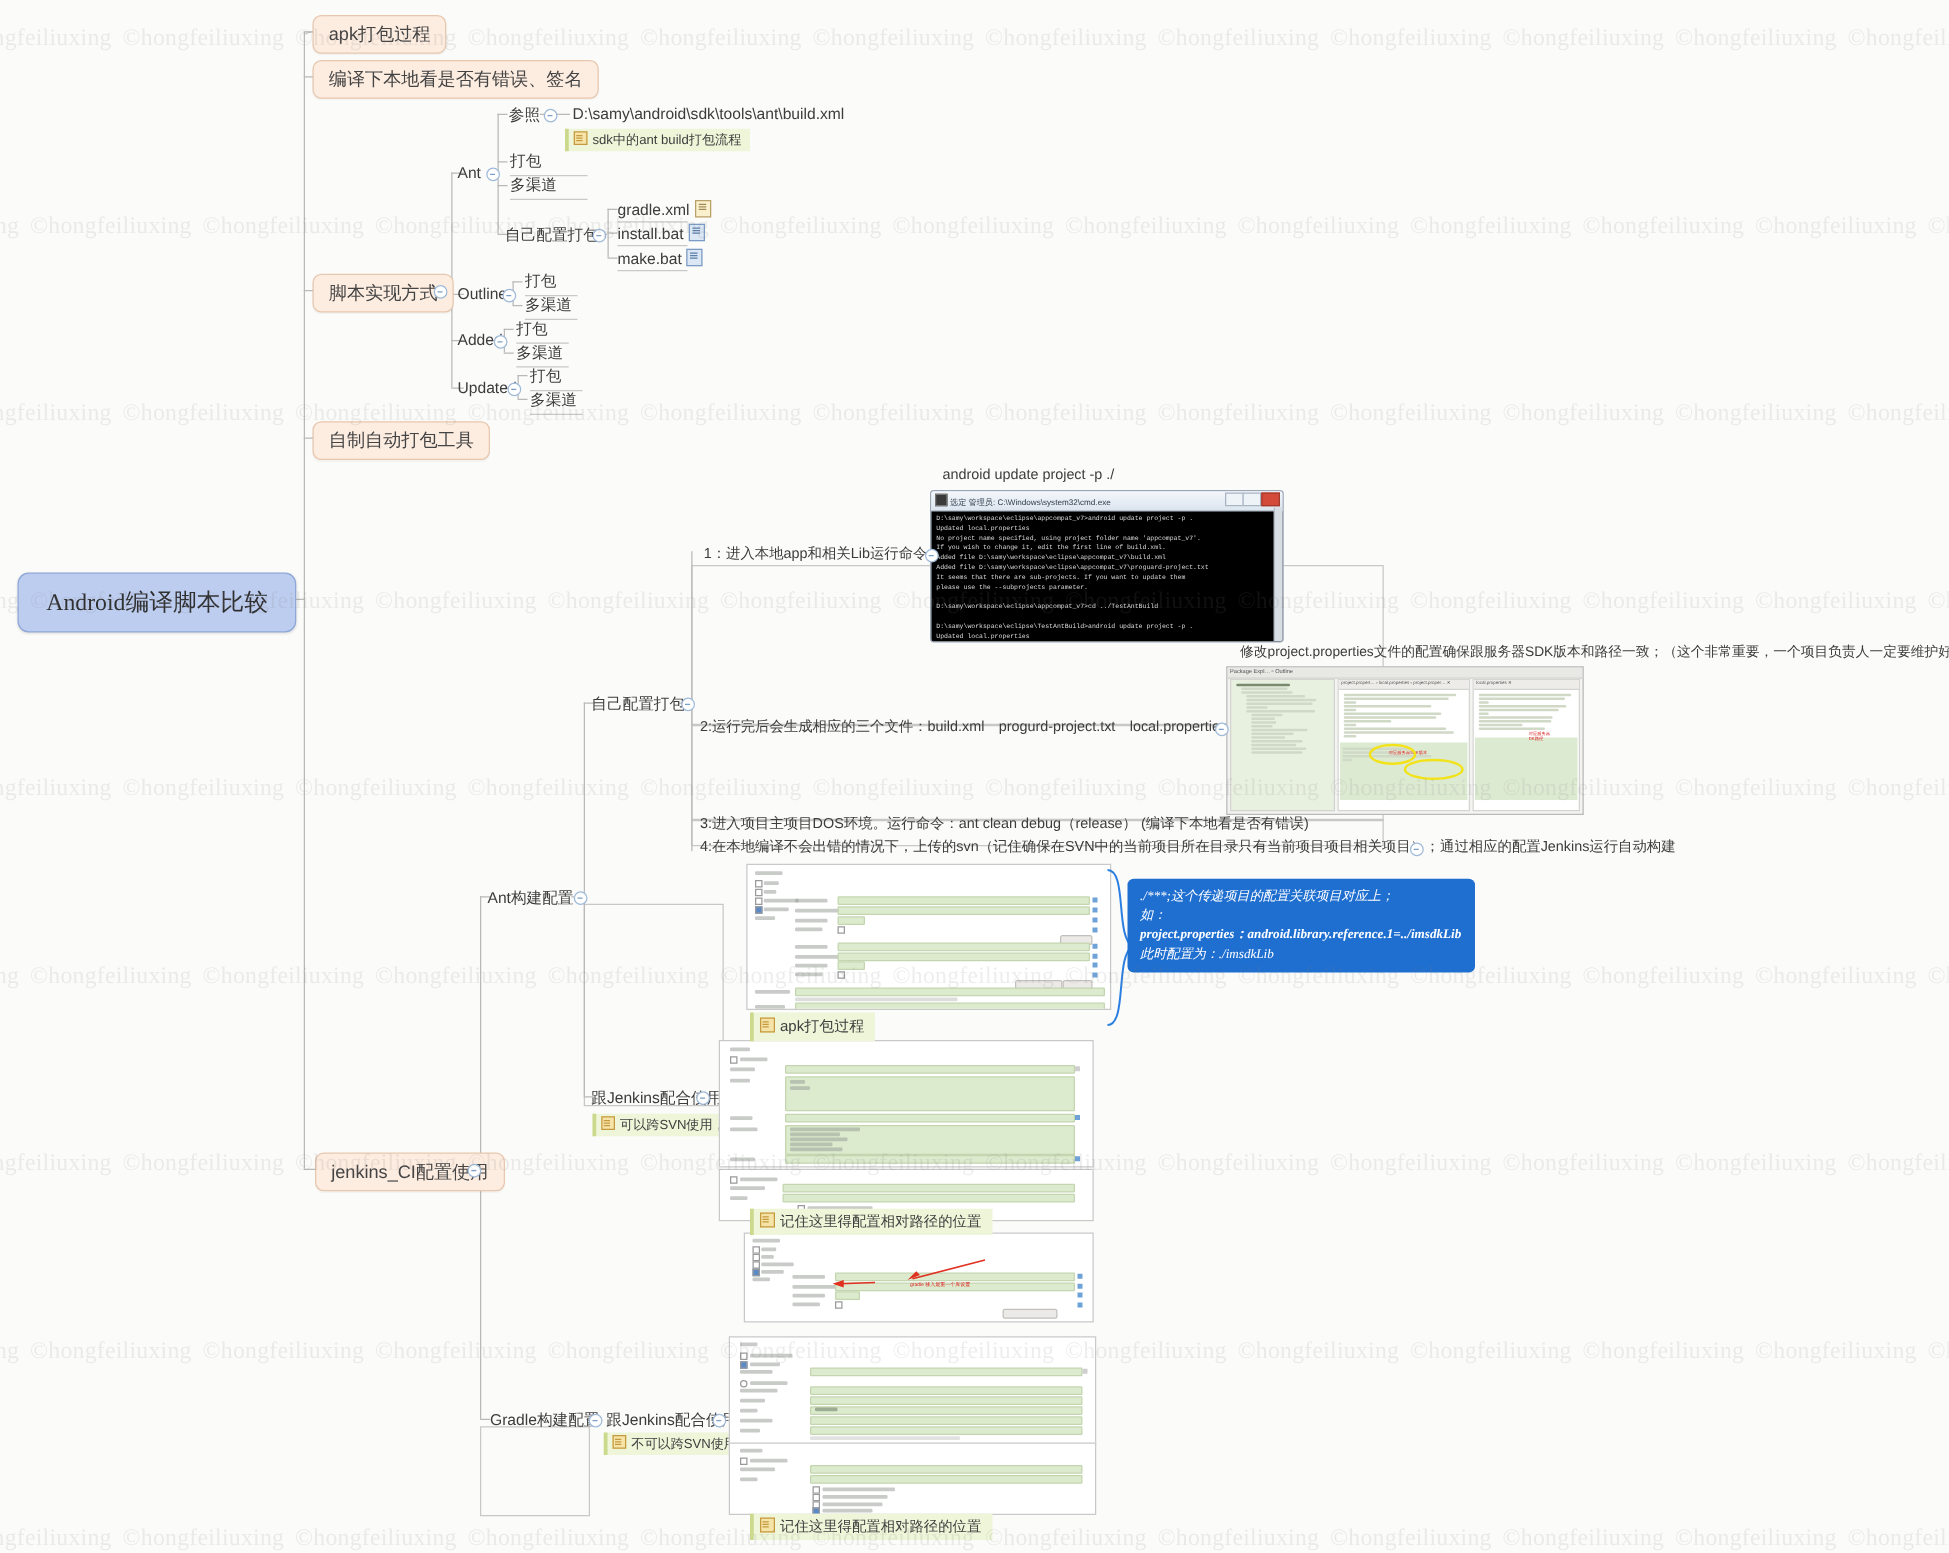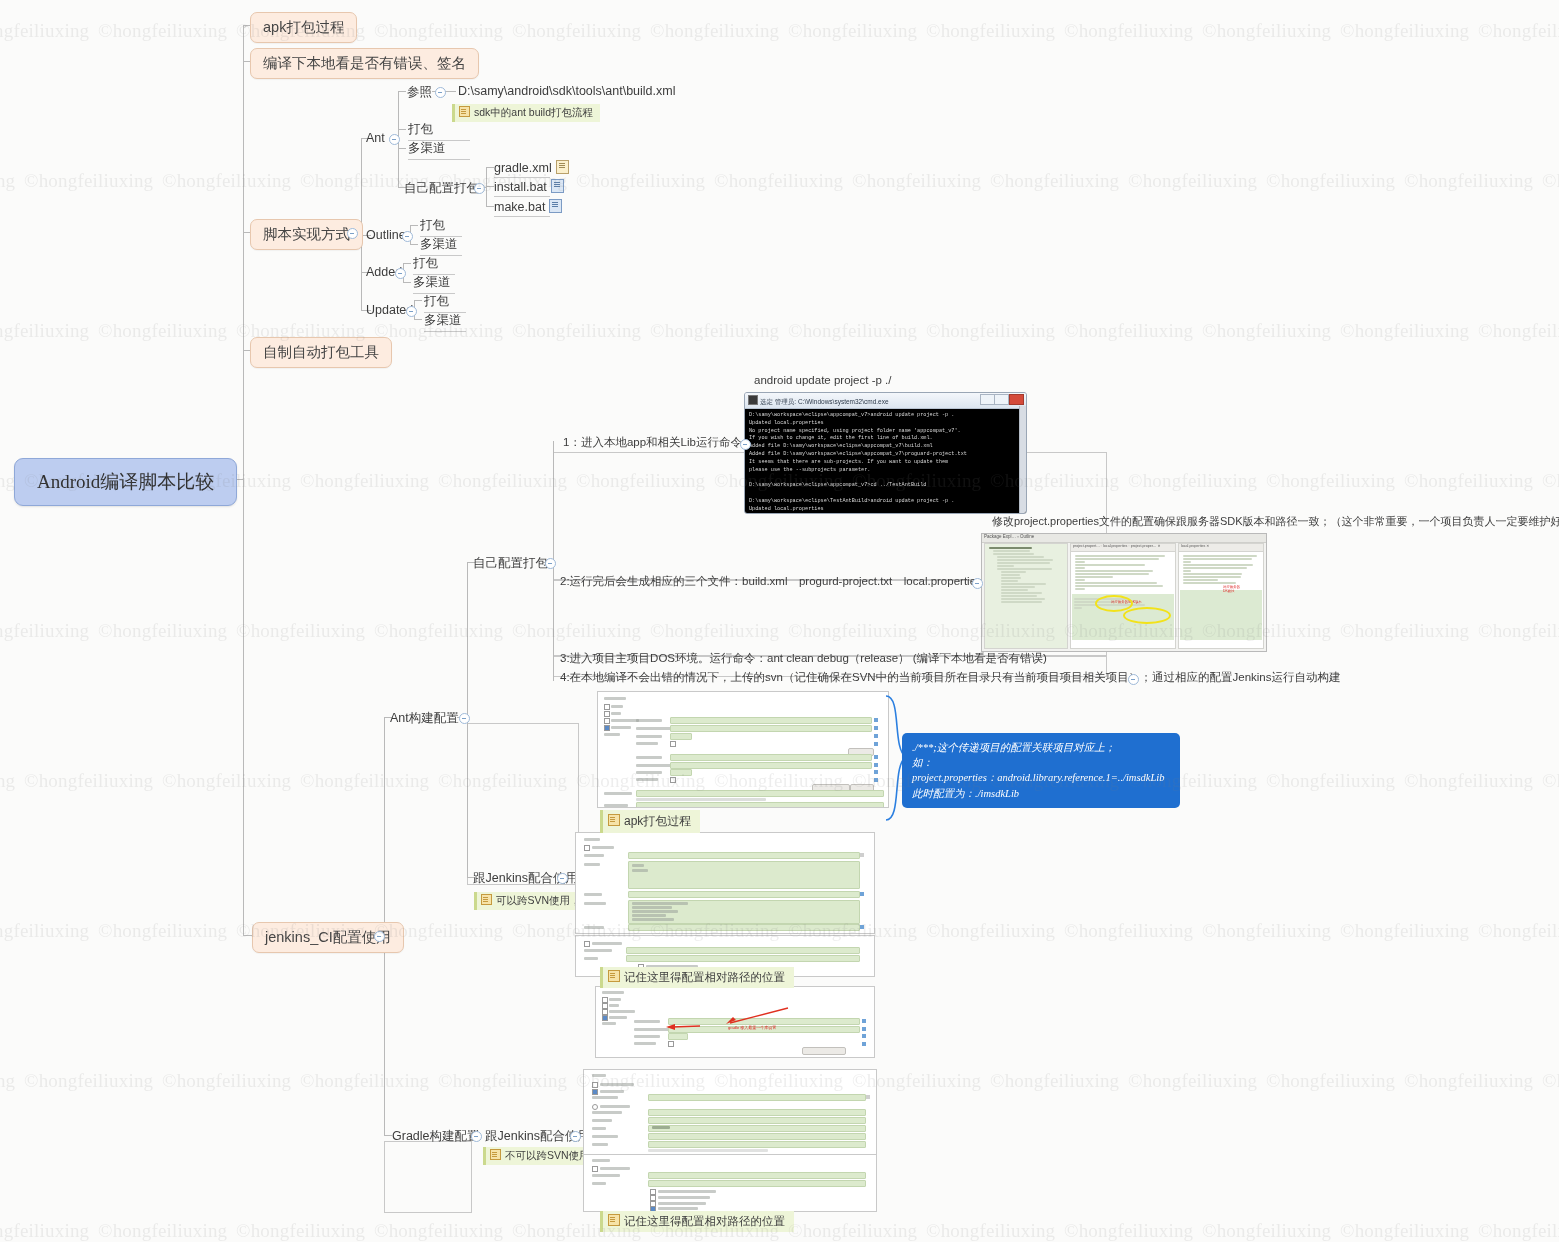--- a/index.html
+++ b/index.html
@@ -498,24 +498,24 @@
   <div class="jrow" style="left:38px;top:98px;width:246px;"></div>
   <div class="jlbl" style="left:38px;top:106px;width:130px;opacity:.35;"></div>
   <div class="jlbl" style="left:6px;top:112px;width:24px;"></div>
   <div class="jrow" style="left:38px;top:110px;width:246px;"></div>
 </div>
 
 <svg class="brace" style="left:884px;top:694px;width:32px;height:130px;" viewBox="0 0 32 130">
   <path d="M2 2 C18 2 8 55 22 63 C8 71 18 126 2 126" fill="none" stroke="#2b7fe0" stroke-width="1.6"></path>
 </svg>
 
-<div class="callout" style="left:902px;top:733px;width:258px;">
+<div class="callout" style="left:902px;top:703px;width:258px;">
   <div>./***;这个传递项目的配置关联项目对应上；</div>
   <div>如：</div>
-  <div style="font-style:italic;">project.properties：android.library.reference.1=../imsdkLib</div>
+  <div style="font-style:italic;font-weight:bold;">project.properties：android.library.reference.1=../imsdkLib</div>
   <div>此时配置为：./imsdkLib</div>
 </div>
 
 <div class="node" style="left:600px;top:810px;z-index:35;">
   <span class="note" style="font-size:12px;padding:3px 9px 3px 5px;">
     <span class="ni" style="width:10px;height:10px;"></span><span>apk打包过程</span>
   </span>
 </div>
 
 <div class="shot bordered jk" style="left:575px;top:832px;width:298px;height:100px;">

